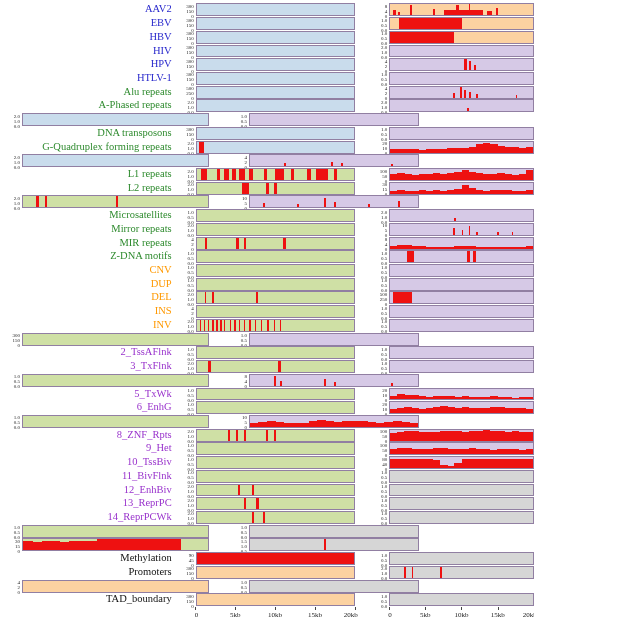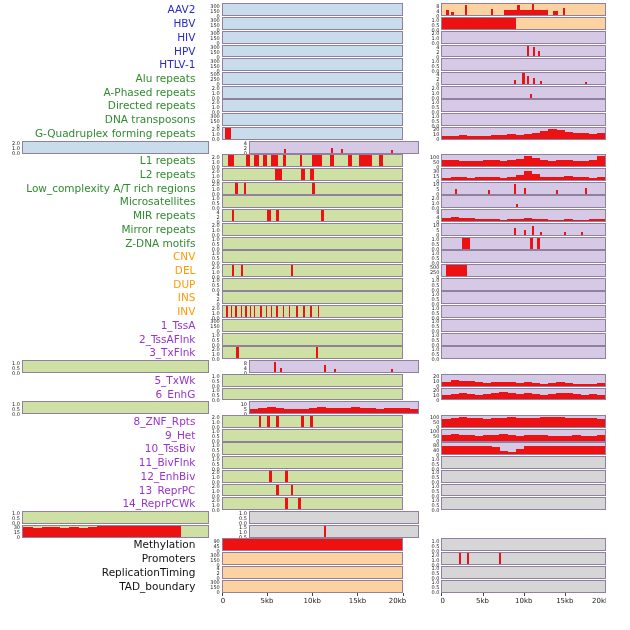--- a/index.html
+++ b/index.html
@@ -1,17 +1,17 @@
 <!DOCTYPE html>
 <html><head>
 <meta charset="utf-8">
 <style>
   html,body{margin:0;padding:0;background:#fff;}
   body{font-family:"DejaVu Sans","Liberation Sans",sans-serif;}
-  #fig{position:relative;width:606px;height:630px;overflow:hidden;background:#fff;}
+  #fig{position:relative;width:534px;height:630px;overflow:hidden;background:#fff;font-family:Liberation Serif, serif;}
   .track-list{padding-top:3px;}
   .row{display:flex;height:13.72px;box-sizing:border-box;padding:0.4px 0;}
   .tlabel{width:207px;box-sizing:border-box;padding-right:5px;text-align:right;font-size:10.5px;line-height:12.9px;white-space:nowrap;overflow:hidden;}
   .yt{display:flex;flex-direction:column;justify-content:space-between;align-items:flex-end;box-sizing:border-box;font-size:5px;line-height:1;color:#222;padding:0.5px 2px 0.5px 0;}
   .yt-l{width:22px;}
   .yt-r{width:12px;}
   .gap{width:28px;}
   .panel{position:relative;box-sizing:border-box;border:0.5px solid #917fa2;overflow:hidden;}
   .panel-l{width:187px;}
   .panel-r{width:170px;}
@@ -53,20 +53,38 @@
           <div class="bar" style="left: 30%; width: 1.2%; height: 60%; background: rgb(238, 17, 17);"></div>
           <div class="bar" style="left: 38%; width: 17%; height: 45%; background: rgb(238, 17, 17);"></div>
           <div class="bar" style="left: 46%; width: 2%; height: 90%; background: rgb(238, 17, 17);"></div>
           <div class="bar" style="left: 55%; width: 1.2%; height: 100%; background: rgb(238, 17, 17);"></div>
           <div class="bar" style="left: 56%; width: 9%; height: 50%; background: rgb(238, 17, 17);"></div>
           <div class="bar" style="left: 68%; width: 3%; height: 40%; background: rgb(238, 17, 17);"></div>
           <div class="bar" style="left: 74%; width: 1.2%; height: 70%; background: rgb(238, 17, 17);"></div>
         </div>
       </div>
       <div class="row">
+        <div class="tlabel" style="color: rgb(41, 41, 204);">EBV</div>
+        <div class="yt yt-l">
+          <span class="yt-val">300</span>
+          <span class="yt-val">150</span>
+          <span class="yt-val">0</span>
+        </div>
+        <div class="panel panel-l" style="background: rgb(201, 220, 236); border-color: rgb(145, 127, 162);"></div>
+        <div class="gap"></div>
+        <div class="yt yt-r">
+          <span class="yt-val">1.0</span>
+          <span class="yt-val">0.5</span>
+          <span class="yt-val">0.0</span>
+        </div>
+        <div class="panel panel-r" style="background: rgb(252, 210, 161); border-color: rgb(145, 127, 162);">
+          <div class="bar" style="left: 6%; width: 44%; height: 100%; background: rgb(238, 17, 17);"></div>
+        </div>
+      </div>
+      <div class="row">
         <div class="tlabel" style="color: rgb(41, 41, 204);">HBV</div>
         <div class="yt yt-l">
           <span class="yt-val">300</span>
           <span class="yt-val">150</span>
           <span class="yt-val">0</span>
         </div>
         <div class="panel panel-l" style="background: rgb(201, 220, 236); border-color: rgb(145, 127, 162);"></div>
         <div class="gap"></div>
         <div class="yt yt-r">
           <span class="yt-val">1.0</span>
@@ -164,21 +182,20 @@
         <div class="yt yt-r">
           <span class="yt-val">2.0</span>
           <span class="yt-val">1.0</span>
           <span class="yt-val">0.0</span>
         </div>
         <div class="panel panel-r" style="background: rgb(214, 201, 230); border-color: rgb(145, 127, 162);">
           <div class="bar" style="left: 54%; width: 1.2%; height: 35%; background: rgb(238, 17, 17);"></div>
         </div>
       </div>
       <div class="row">
-        <div class="tlabel" style="color: rgb(47, 139, 47);">Directed repeats</div>
         <div class="yt yt-l">
           <span class="yt-val">2.0</span>
           <span class="yt-val">1.0</span>
           <span class="yt-val">0.0</span>
         </div>
         <div class="panel panel-l" style="background: rgb(201, 220, 236); border-color: rgb(145, 127, 162);"></div>
         <div class="gap"></div>
         <div class="yt yt-r">
           <span class="yt-val">1.0</span>
           <span class="yt-val">0.5</span>
@@ -346,21 +363,20 @@
           <div class="acol" style="left: 65%; width: 5.2%; height: 25%; background: rgb(238, 17, 17);"></div>
           <div class="acol" style="left: 70%; width: 5.2%; height: 30%; background: rgb(238, 17, 17);"></div>
           <div class="acol" style="left: 75%; width: 5.2%; height: 35%; background: rgb(238, 17, 17);"></div>
           <div class="acol" style="left: 80%; width: 5.2%; height: 30%; background: rgb(238, 17, 17);"></div>
           <div class="acol" style="left: 85%; width: 5.2%; height: 25%; background: rgb(238, 17, 17);"></div>
           <div class="acol" style="left: 90%; width: 5.2%; height: 20%; background: rgb(238, 17, 17);"></div>
           <div class="acol" style="left: 95%; width: 5.2%; height: 30%; background: rgb(238, 17, 17);"></div>
         </div>
       </div>
       <div class="row">
-        <div class="tlabel" style="color: rgb(47, 139, 47);">Low_complexity A/T rich regions</div>
         <div class="yt yt-l">
           <span class="yt-val">2.0</span>
           <span class="yt-val">1.0</span>
           <span class="yt-val">0.0</span>
         </div>
         <div class="panel panel-l" style="background: rgb(207, 224, 165); border-color: rgb(145, 127, 162);">
           <div class="bar" style="left: 7%; width: 1.5%; height: 100%; background: rgb(238, 17, 17);"></div>
           <div class="bar" style="left: 12%; width: 1.2%; height: 100%; background: rgb(238, 17, 17);"></div>
           <div class="bar" style="left: 50%; width: 1.5%; height: 100%; background: rgb(238, 17, 17);"></div>
         </div>
@@ -388,20 +404,43 @@
         </div>
         <div class="panel panel-l" style="background: rgb(207, 224, 165); border-color: rgb(145, 127, 162);"></div>
         <div class="gap"></div>
         <div class="yt yt-r">
           <span class="yt-val">2.0</span>
           <span class="yt-val">1.0</span>
           <span class="yt-val">0.0</span>
         </div>
         <div class="panel panel-r" style="background: rgb(214, 201, 230); border-color: rgb(145, 127, 162);">
           <div class="bar" style="left: 45%; width: 1.2%; height: 30%; background: rgb(238, 17, 17);"></div>
+        </div>
+      </div>
+      <div class="row">
+        <div class="tlabel" style="color: rgb(47, 139, 47);">Mirror repeats</div>
+        <div class="yt yt-l">
+          <span class="yt-val">2.0</span>
+          <span class="yt-val">1.0</span>
+          <span class="yt-val">0.0</span>
+        </div>
+        <div class="panel panel-l" style="background: rgb(207, 224, 165); border-color: rgb(145, 127, 162);"></div>
+        <div class="gap"></div>
+        <div class="yt yt-r">
+          <span class="yt-val">10</span>
+          <span class="yt-val">5</span>
+          <span class="yt-val">0</span>
+        </div>
+        <div class="panel panel-r" style="background: rgb(214, 201, 230); border-color: rgb(145, 127, 162);">
+          <div class="bar" style="left: 44%; width: 1.2%; height: 60%; background: rgb(238, 17, 17);"></div>
+          <div class="bar" style="left: 50%; width: 1.2%; height: 40%; background: rgb(238, 17, 17);"></div>
+          <div class="bar" style="left: 55%; width: 1.2%; height: 80%; background: rgb(238, 17, 17);"></div>
+          <div class="bar" style="left: 60%; width: 1.2%; height: 30%; background: rgb(238, 17, 17);"></div>
+          <div class="bar" style="left: 75%; width: 1.2%; height: 25%; background: rgb(238, 17, 17);"></div>
+          <div class="bar" style="left: 85%; width: 1.2%; height: 30%; background: rgb(238, 17, 17);"></div>
         </div>
       </div>
       <div class="row">
         <div class="tlabel" style="color: rgb(47, 139, 47);">MIR repeats</div>
         <div class="yt yt-l">
           <span class="yt-val">4</span>
           <span class="yt-val">2</span>
           <span class="yt-val">0</span>
         </div>
         <div class="panel panel-l" style="background: rgb(207, 224, 165); border-color: rgb(145, 127, 162);">
@@ -433,43 +472,20 @@
           <div class="acol" style="left: 65%; width: 5.2%; height: 12%; background: rgb(238, 17, 17);"></div>
           <div class="acol" style="left: 70%; width: 5.2%; height: 10%; background: rgb(238, 17, 17);"></div>
           <div class="acol" style="left: 75%; width: 5.2%; height: 15%; background: rgb(238, 17, 17);"></div>
           <div class="acol" style="left: 80%; width: 5.2%; height: 12%; background: rgb(238, 17, 17);"></div>
           <div class="acol" style="left: 85%; width: 5.2%; height: 10%; background: rgb(238, 17, 17);"></div>
           <div class="acol" style="left: 90%; width: 5.2%; height: 15%; background: rgb(238, 17, 17);"></div>
           <div class="acol" style="left: 95%; width: 5.2%; height: 20%; background: rgb(238, 17, 17);"></div>
         </div>
       </div>
       <div class="row">
-        <div class="tlabel" style="color: rgb(47, 139, 47);">Mirror repeats</div>
-        <div class="yt yt-l">
-          <span class="yt-val">2.0</span>
-          <span class="yt-val">1.0</span>
-          <span class="yt-val">0.0</span>
-        </div>
-        <div class="panel panel-l" style="background: rgb(207, 224, 165); border-color: rgb(145, 127, 162);"></div>
-        <div class="gap"></div>
-        <div class="yt yt-r">
-          <span class="yt-val">10</span>
-          <span class="yt-val">5</span>
-          <span class="yt-val">0</span>
-        </div>
-        <div class="panel panel-r" style="background: rgb(214, 201, 230); border-color: rgb(145, 127, 162);">
-          <div class="bar" style="left: 44%; width: 1.2%; height: 60%; background: rgb(238, 17, 17);"></div>
-          <div class="bar" style="left: 50%; width: 1.2%; height: 40%; background: rgb(238, 17, 17);"></div>
-          <div class="bar" style="left: 55%; width: 1.2%; height: 80%; background: rgb(238, 17, 17);"></div>
-          <div class="bar" style="left: 60%; width: 1.2%; height: 30%; background: rgb(238, 17, 17);"></div>
-          <div class="bar" style="left: 75%; width: 1.2%; height: 25%; background: rgb(238, 17, 17);"></div>
-          <div class="bar" style="left: 85%; width: 1.2%; height: 30%; background: rgb(238, 17, 17);"></div>
-        </div>
-      </div>
-      <div class="row">
         <div class="tlabel" style="color: rgb(47, 139, 47);">Z-DNA motifs</div>
         <div class="yt yt-l">
           <span class="yt-val">1.0</span>
           <span class="yt-val">0.5</span>
           <span class="yt-val">0.0</span>
         </div>
         <div class="panel panel-l" style="background: rgb(207, 224, 165); border-color: rgb(145, 127, 162);"></div>
         <div class="gap"></div>
         <div class="yt yt-r">
           <span class="yt-val">1.0</span>
@@ -492,56 +508,56 @@
         <div class="panel panel-l" style="background: rgb(207, 224, 165); border-color: rgb(145, 127, 162);"></div>
         <div class="gap"></div>
         <div class="yt yt-r">
           <span class="yt-val">1.0</span>
           <span class="yt-val">0.5</span>
           <span class="yt-val">0.0</span>
         </div>
         <div class="panel panel-r" style="background: rgb(214, 201, 230); border-color: rgb(145, 127, 162);"></div>
       </div>
       <div class="row">
+        <div class="tlabel" style="color: rgb(255, 153, 0);">DUP</div>
+        <div class="yt yt-l">
+          <span class="yt-val">1.0</span>
+          <span class="yt-val">0.5</span>
+          <span class="yt-val">0.0</span>
+        </div>
+        <div class="panel panel-l" style="background: rgb(207, 224, 165); border-color: rgb(145, 127, 162);"></div>
+        <div class="gap"></div>
+        <div class="yt yt-r">
+          <span class="yt-val">1.0</span>
+          <span class="yt-val">0.5</span>
+          <span class="yt-val">0.0</span>
+        </div>
+        <div class="panel panel-r" style="background: rgb(214, 201, 230); border-color: rgb(145, 127, 162);"></div>
+      </div>
+      <div class="row">
         <div class="tlabel" style="color: rgb(255, 153, 0);">DEL</div>
         <div class="yt yt-l">
           <span class="yt-val">2.0</span>
           <span class="yt-val">1.0</span>
           <span class="yt-val">0.0</span>
         </div>
         <div class="panel panel-l" style="background: rgb(207, 224, 165); border-color: rgb(145, 127, 162);">
           <div class="bar" style="left: 5%; width: 1.2%; height: 100%; background: rgb(238, 17, 17);"></div>
           <div class="bar" style="left: 10%; width: 1.2%; height: 100%; background: rgb(238, 17, 17);"></div>
           <div class="bar" style="left: 38%; width: 1.2%; height: 100%; background: rgb(238, 17, 17);"></div>
         </div>
         <div class="gap"></div>
         <div class="yt yt-r">
           <span class="yt-val">500</span>
           <span class="yt-val">250</span>
           <span class="yt-val">0</span>
         </div>
         <div class="panel panel-r" style="background: rgb(214, 201, 230); border-color: rgb(145, 127, 162);">
           <div class="bar" style="left: 2%; width: 13%; height: 100%; background: rgb(238, 17, 17);"></div>
         </div>
-      </div>
-      <div class="row">
-        <div class="tlabel" style="color: rgb(255, 153, 0);">DUP</div>
-        <div class="yt yt-l">
-          <span class="yt-val">1.0</span>
-          <span class="yt-val">0.5</span>
-          <span class="yt-val">0.0</span>
-        </div>
-        <div class="panel panel-l" style="background: rgb(207, 224, 165); border-color: rgb(145, 127, 162);"></div>
-        <div class="gap"></div>
-        <div class="yt yt-r">
-          <span class="yt-val">1.0</span>
-          <span class="yt-val">0.5</span>
-          <span class="yt-val">0.0</span>
-        </div>
-        <div class="panel panel-r" style="background: rgb(214, 201, 230); border-color: rgb(145, 127, 162);"></div>
       </div>
       <div class="row">
         <div class="tlabel" style="color: rgb(255, 153, 0);">INS</div>
         <div class="yt yt-l">
           <span class="yt-val">4</span>
           <span class="yt-val">2</span>
           <span class="yt-val">0</span>
         </div>
         <div class="panel panel-l" style="background: rgb(207, 224, 165); border-color: rgb(145, 127, 162);"></div>
         <div class="gap"></div>
@@ -580,21 +596,20 @@
         </div>
         <div class="gap"></div>
         <div class="yt yt-r">
           <span class="yt-val">1.0</span>
           <span class="yt-val">0.5</span>
           <span class="yt-val">0.0</span>
         </div>
         <div class="panel panel-r" style="background: rgb(214, 201, 230); border-color: rgb(145, 127, 162);"></div>
       </div>
       <div class="row">
-        <div class="tlabel" style="color: rgb(153, 51, 204);">1_TssA</div>
         <div class="yt yt-l">
           <span class="yt-val">300</span>
           <span class="yt-val">150</span>
           <span class="yt-val">0</span>
         </div>
         <div class="panel panel-l" style="background: rgb(207, 224, 165); border-color: rgb(145, 127, 162);"></div>
         <div class="gap"></div>
         <div class="yt yt-r">
           <span class="yt-val">1.0</span>
           <span class="yt-val">0.5</span>
@@ -1040,21 +1055,20 @@
           <span class="yt-val">1.0</span>
           <span class="yt-val">0.0</span>
         </div>
         <div class="panel panel-r" style="background: rgb(214, 214, 214); border-color: rgb(145, 127, 162);">
           <div class="bar" style="left: 10%; width: 1.2%; height: 100%; background: rgb(238, 17, 17);"></div>
           <div class="bar" style="left: 15%; width: 1.2%; height: 100%; background: rgb(238, 17, 17);"></div>
           <div class="bar" style="left: 35%; width: 1.2%; height: 100%; background: rgb(238, 17, 17);"></div>
         </div>
       </div>
       <div class="row">
-        <div class="tlabel" style="color: rgb(17, 17, 17);">ReplicationTiming</div>
         <div class="yt yt-l">
           <span class="yt-val">4</span>
           <span class="yt-val">2</span>
           <span class="yt-val">0</span>
         </div>
         <div class="panel panel-l" style="background: rgb(252, 210, 161); border-color: rgb(145, 127, 162);"></div>
         <div class="gap"></div>
         <div class="yt yt-r">
           <span class="yt-val">1.0</span>
           <span class="yt-val">0.5</span>

